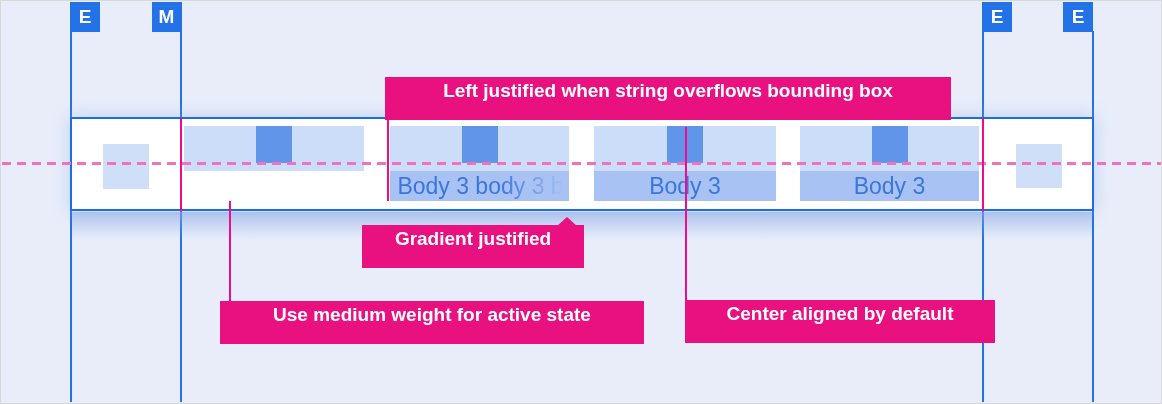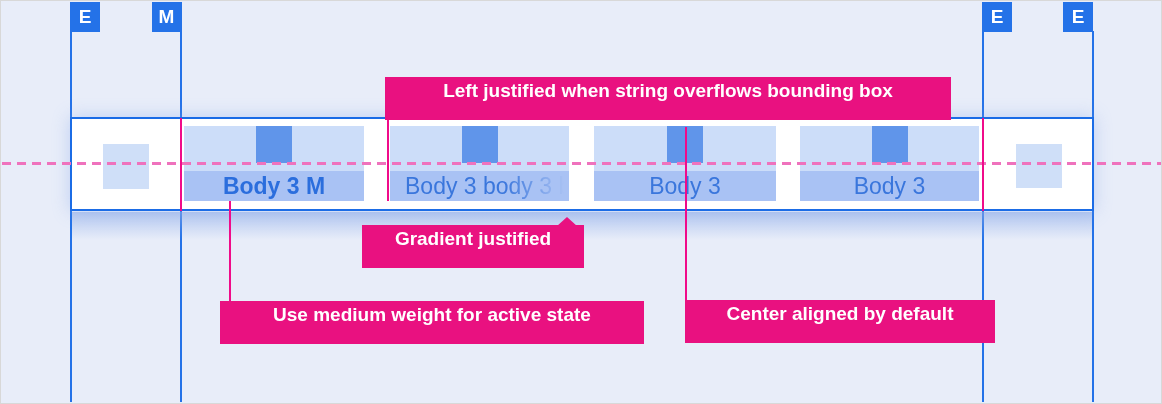--- a/index.html
+++ b/index.html
@@ -20,21 +20,21 @@
        box-shadow:0 0 16px rgba(140,170,235,.45);}
   .bar-shadow{position:absolute;left:71px;top:211px;width:1020px;height:28px;z-index:11;
        background:linear-gradient(180deg,rgba(136,168,232,.55),rgba(136,168,232,0));}
   .spacer{position:absolute;background:var(--spacer-blue);z-index:15;}
   .tab{position:absolute;top:125px;height:75px;z-index:15;}
   .tab-top{position:absolute;left:0;top:0;width:100%;height:45px;background:var(--block-light);}
   .tab-icon{position:absolute;top:0;left:50%;margin-left:-18px;width:36px;height:37px;background:var(--icon-blue);}
   .tab-band{position:absolute;left:0;top:45px;width:100%;height:30px;background:var(--band-medium);
             color:var(--tab-text);font-size:23px;line-height:30px;text-align:center;white-space:nowrap;overflow:hidden;}
   .tab--active .tab-band{font-weight:700;color:var(--tab-text-active);}
-  .tab--truncated .tab-band{text-align:left;padding-left:15px;box-sizing:border-box;}
+  .tab--truncated .tab-band{text-align:center;padding-left:2px;box-sizing:border-box;}
   .fade-text{display:block;-webkit-mask-image:linear-gradient(90deg,#000 0%,#000 60%,transparent 97%);
              mask-image:linear-gradient(90deg,#000 0%,#000 60%,transparent 97%);}
   .baseline{position:absolute;left:1px;top:161px;width:1160px;height:3px;z-index:30;
             background:repeating-linear-gradient(90deg,var(--baseline-pink) 0 9px,transparent 9px 15px);}
   .pinkseg{position:absolute;width:2px;background:var(--connector-pink);z-index:35;}
   .connector{position:absolute;width:2px;background:var(--connector-pink);z-index:35;}
   .note{position:absolute;height:43px;background:var(--annotation-pink);color:#fff;font-weight:700;
         font-size:19px;line-height:27px;text-align:center;z-index:50;box-sizing:border-box;padding:0 18px;}
   .note-pointer{position:absolute;top:-8px;width:0;height:0;border-left:10px solid transparent;
         border-right:10px solid transparent;border-bottom:9px solid var(--annotation-pink);}
@@ -56,21 +56,20 @@
 
   <div class="bar"></div>
   <div class="bar-shadow"></div>
 
   <div class="spacer" style="left:102px;top:143px;width:46px;height:45px"></div>
   <div class="spacer" style="left:1015px;top:143px;width:46px;height:44px"></div>
 
   <div class="tab tab--active" style="left:183px;width:180px">
     <div class="tab-top"></div>
     <div class="tab-icon"></div>
-    <div class="tab-band">Body 3 M</div>
   </div>
 
   <div class="tab tab--truncated" style="left:389px;width:179px">
     <div class="tab-top"></div>
     <div class="tab-icon"></div>
     <div class="tab-band">
         <span class="fade-text">Body 3 body 3 b</span>
       </div>
   </div>
 

